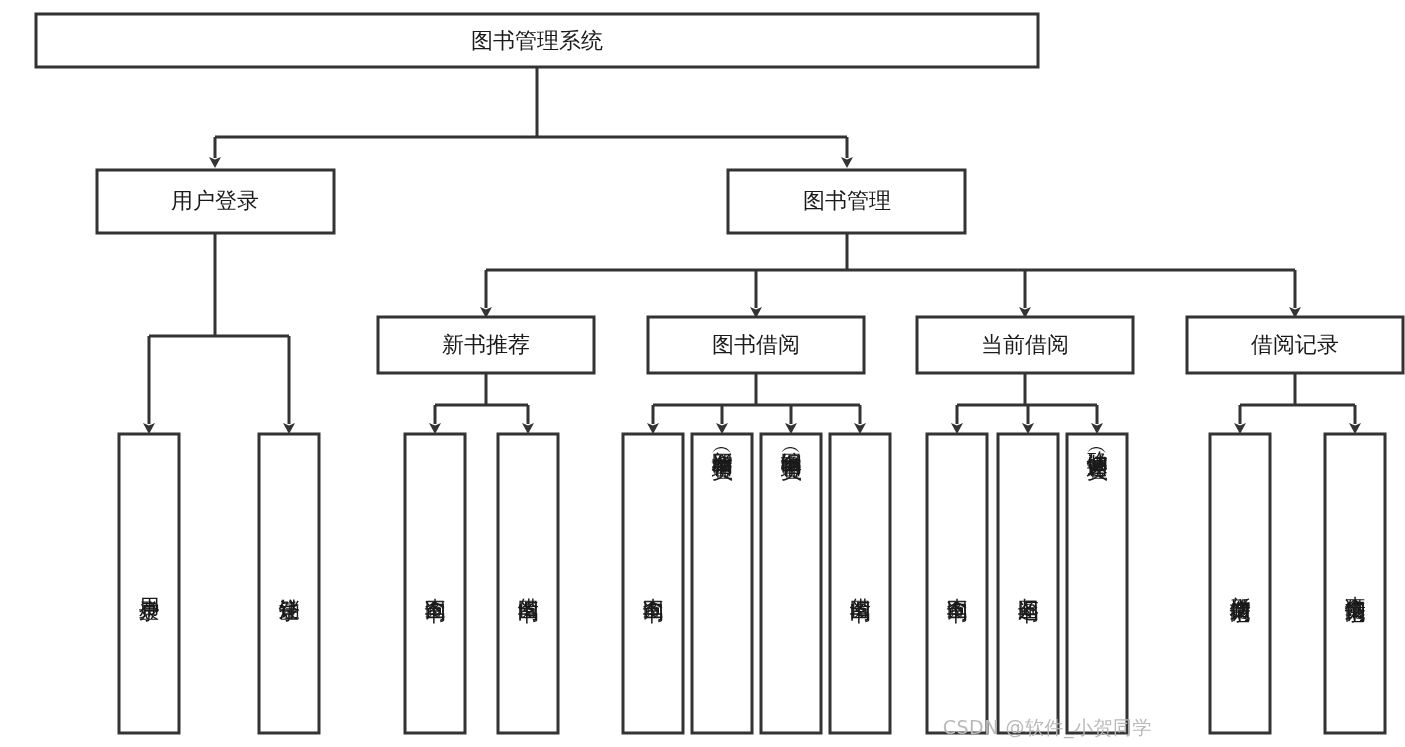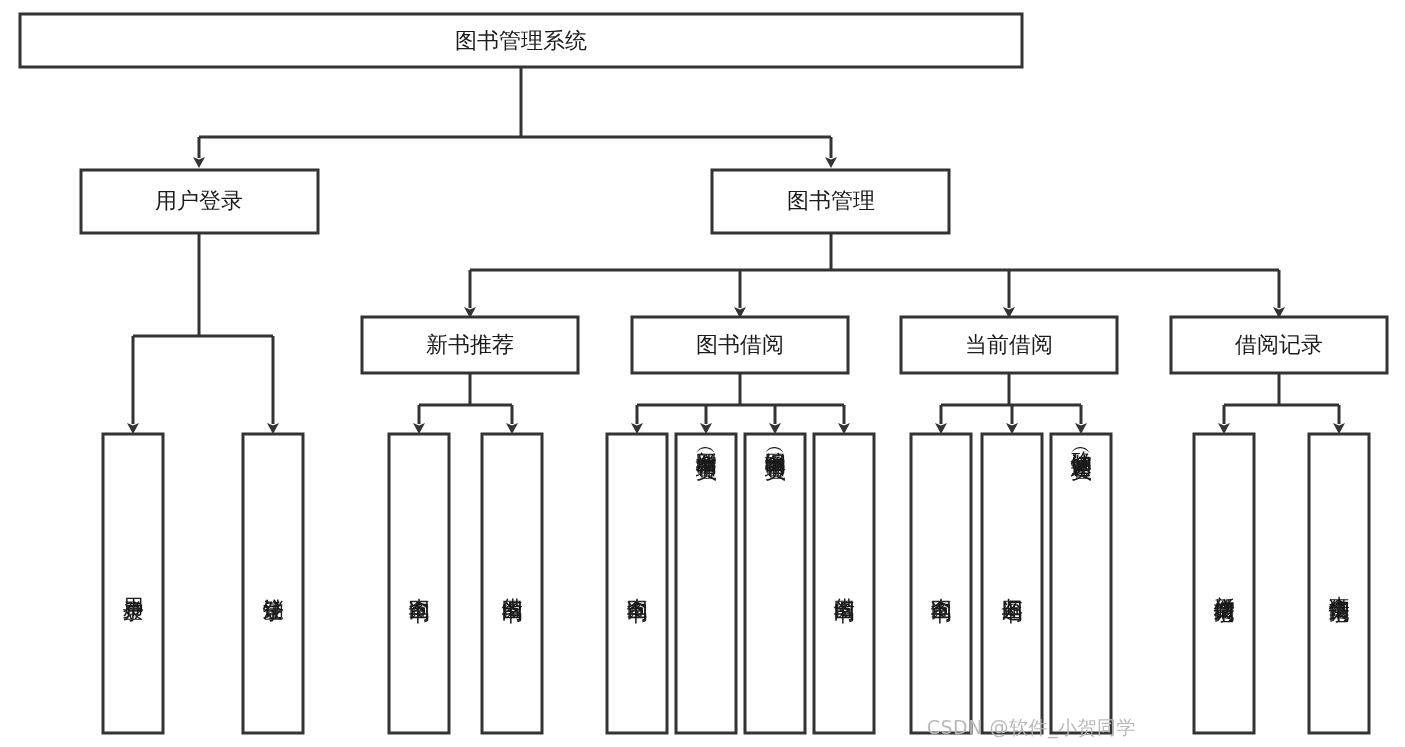--- a/index.html
+++ b/index.html
@@ -9,21 +9,21 @@
   }
   body {
     width: 1405px;
     height: 747px;
     position: relative;
     font-family: "DejaVu Sans", "Liberation Sans", sans-serif;
     overflow: hidden;
   }
   #diagram-root {
     position: absolute;
-    left: 0;
+    left: 16px;
     top: 0;
     width: 1148px;
     height: 747px;
   }
   svg.tree {
     display: block;
     width: 1405px;
     height: 747px;
   }
   .node-rect {

